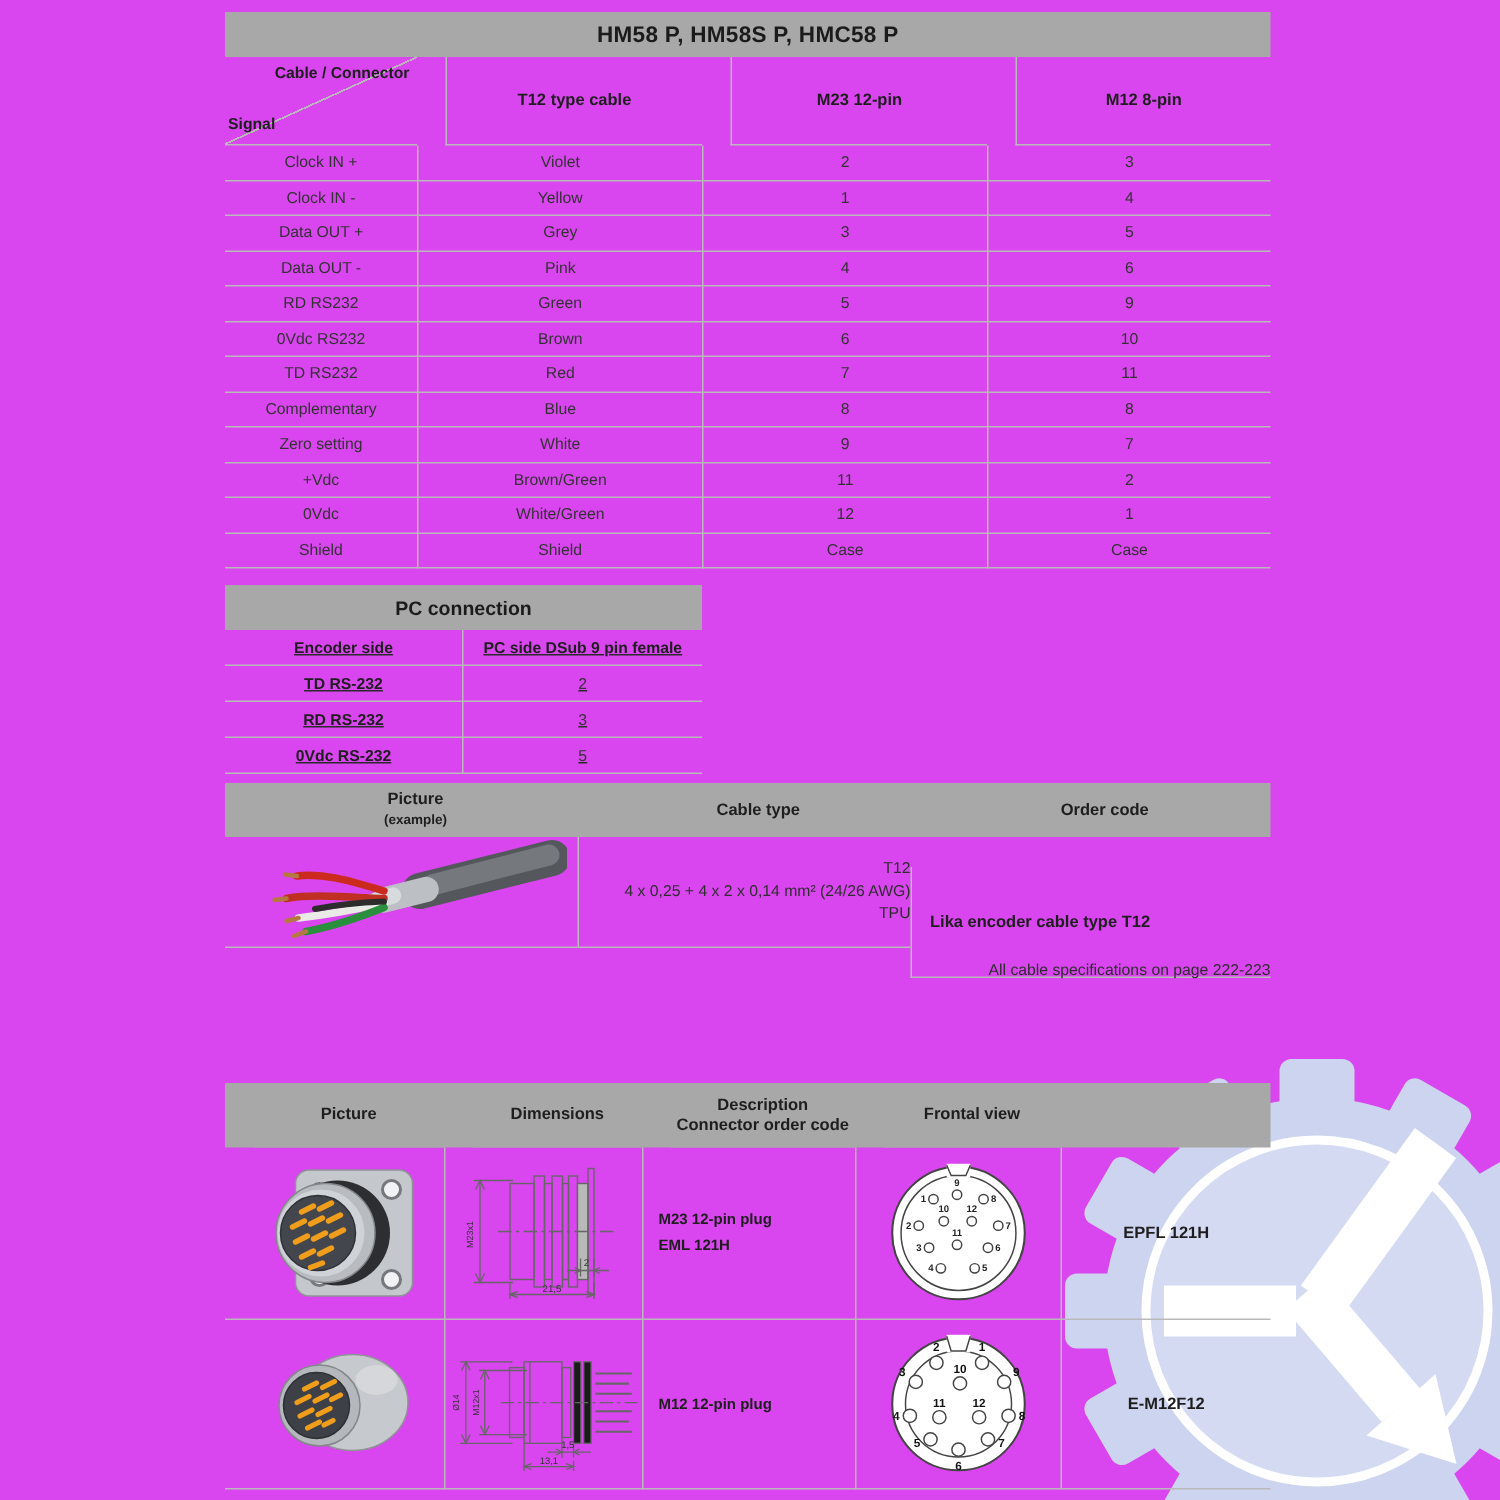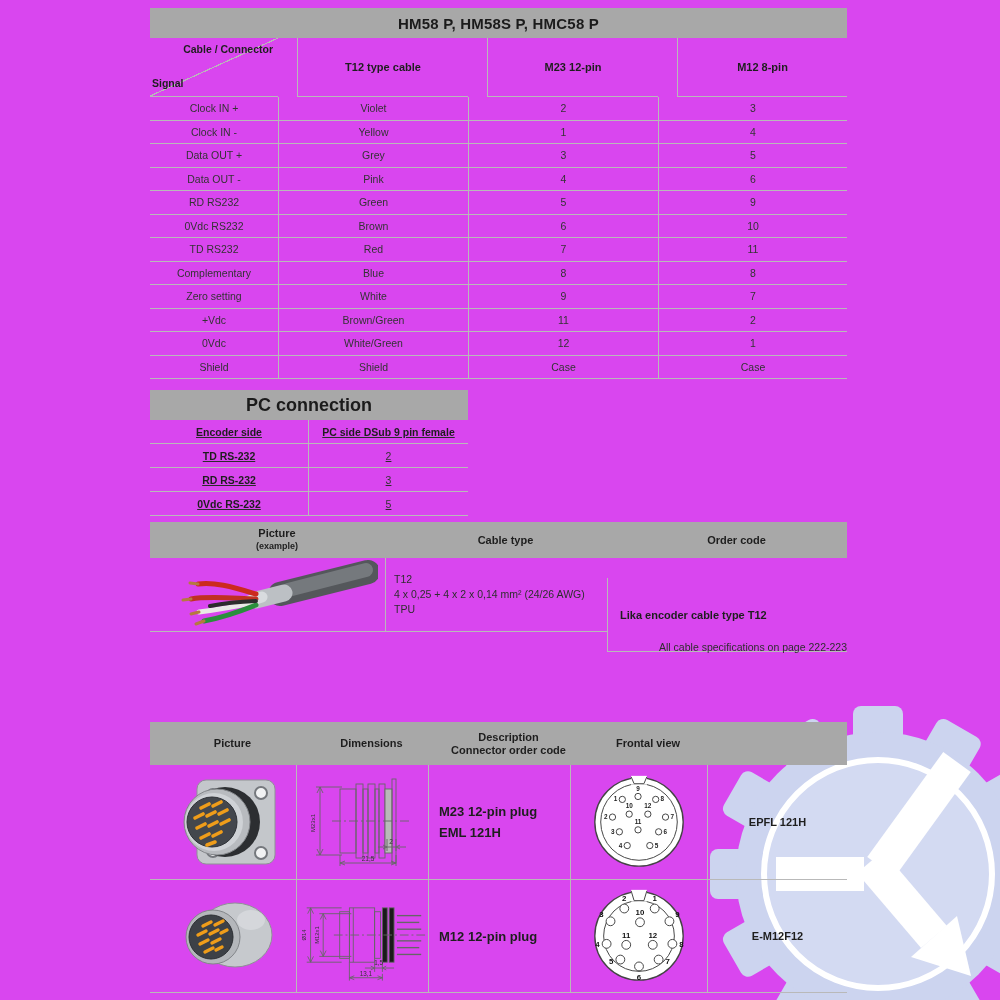--- a/index.html
+++ b/index.html
@@ -17,44 +17,44 @@
   .sig-title{height:30px;font-size:15px;letter-spacing:.2px;}
   .sig-head{grid-template-columns:128px 190px 190px 189px;}
   .sig-head .td{height:58px;}
   .corner{position:relative;justify-content:flex-start;
     background:linear-gradient(to bottom right,transparent 49.5%,#b9b9b9 49.5%,#b9b9b9 50.6%,transparent 50.6%);}
   .corner .ct{position:absolute;top:5px;right:5px;font-weight:bold;font-size:10.5px;color:#1e1e1e;}
   .corner .cb{position:absolute;bottom:7px;left:2px;font-weight:bold;font-size:10.5px;color:#1e1e1e;}
   .sig-row{grid-template-columns:128px 190px 190px 189px;}
   .sig-row .td{height:22.5px;}
   
-  .pc-title{height:30px;font-size:18px;}
+  .pc-title{height:30px;font-size:13px;}
   .pc-grid{grid-template-columns:158px 160px;text-decoration:underline;}
   .pc-grid .td{height:23px;}
   .pc-grid .hd{font-weight:bold;color:#1e1e1e;}
   .pc-grid .sig{font-weight:bold;color:#1e1e1e;}
   
   .cab-head{grid-template-columns:235px 222px 240px;background:#a8a8a8;}
   .cab-head .td{height:36px;border-bottom:none;}
   .cab-row{grid-template-columns:235px 222px 240px;}
   .cab-row .td{height:73px;}
   .stack{display:flex;flex-direction:column;align-items:center;justify-content:center;}
-  .cabletype{align-items:flex-start;flex-direction:column;justify-content:center;display:flex;
+  .cabletype{align-items:flex-end;flex-direction:column;justify-content:center;display:flex;
              padding-left:8px;font-size:10.5px;line-height:15px;color:#2e2e2e;}
   .ordercode{justify-content:flex-start;padding-left:12px;font-weight:bold;font-size:11px;color:#1e1e1e;margin-top:20px;}
   .note{font-size:10.5px;font-weight:400;color:#2e2e2e;text-align:right;}
   
   .con-head{grid-template-columns:146px 132px 142px 137px 140px;background:#a8a8a8;}
   .con-head .td{height:43px;border-bottom:none;background:#a8a8a8;}
   .con-row{grid-template-columns:146px 132px 142px 137px 140px;}
   .con-row .td{background:transparent;}
   .r1 .td{height:114px;}
   .r2 .td{height:112px;}
   .desc{flex-direction:column;align-items:flex-start;justify-content:center;gap:6px;
-        padding-left:10px;font-weight:bold;font-size:13px;color:#1e1e1e;}
+        padding-left:10px;font-weight:bold;font-size:10px;color:#1e1e1e;}
   .mating{font-weight:bold;font-size:11px;color:#1e1e1e;}
   .wm{position:absolute;left:703px;top:704px;z-index:0;}
   .layer{position:relative;z-index:1;}
   svg text{font-family:"Liberation Sans","DejaVu Sans",sans-serif;}
 </style>
 </head>
 <body>
 
 <div class="page">
 

